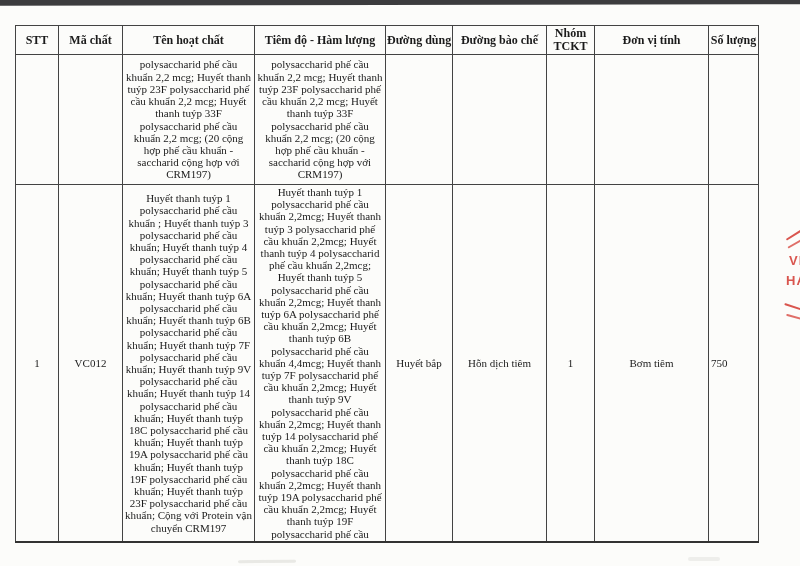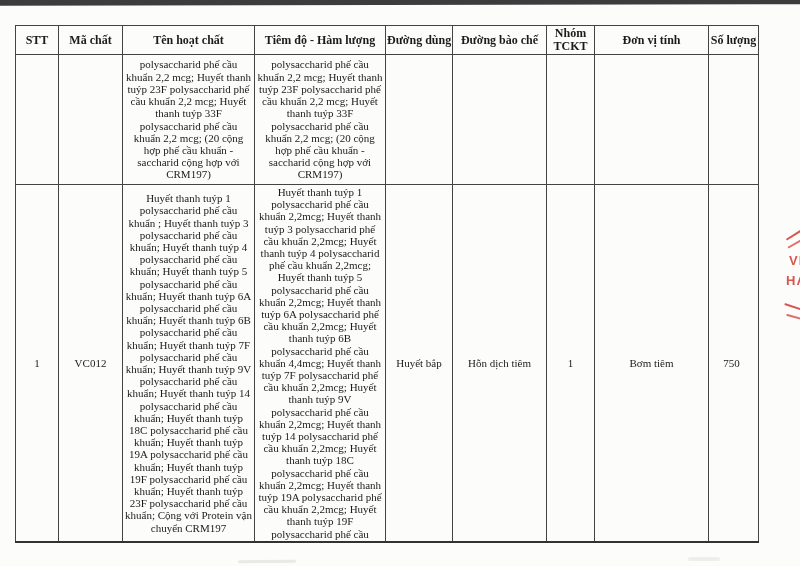--- a/index.html
+++ b/index.html
@@ -42,21 +42,21 @@
   .drug-table th.wrap { white-space: normal; }
   .drug-table td {
     font-size: 11px;
     line-height: 12.2px;
     padding: 1px 2px;
   }
   tr.header-row   { height: 26px; }
   tr.row-cont     { height: 130px; }
   tr.row-main     { height: 344px; }
   tbody tr:last-child td { border-bottom: 2px solid #323232; }
-  td.qty { text-align: center; padding-right: 6px; }
+  td.qty { text-align: left; padding-right: 6px; }
 
   
   .stamp {
     position: absolute; left: 782px; top: 224px;
     width: 18px; height: 102px;
     color: #d9554e;
   }
   .stamp .stroke {
     position: absolute; background: #d9554e; height: 2px; border-radius: 1px;
   }

